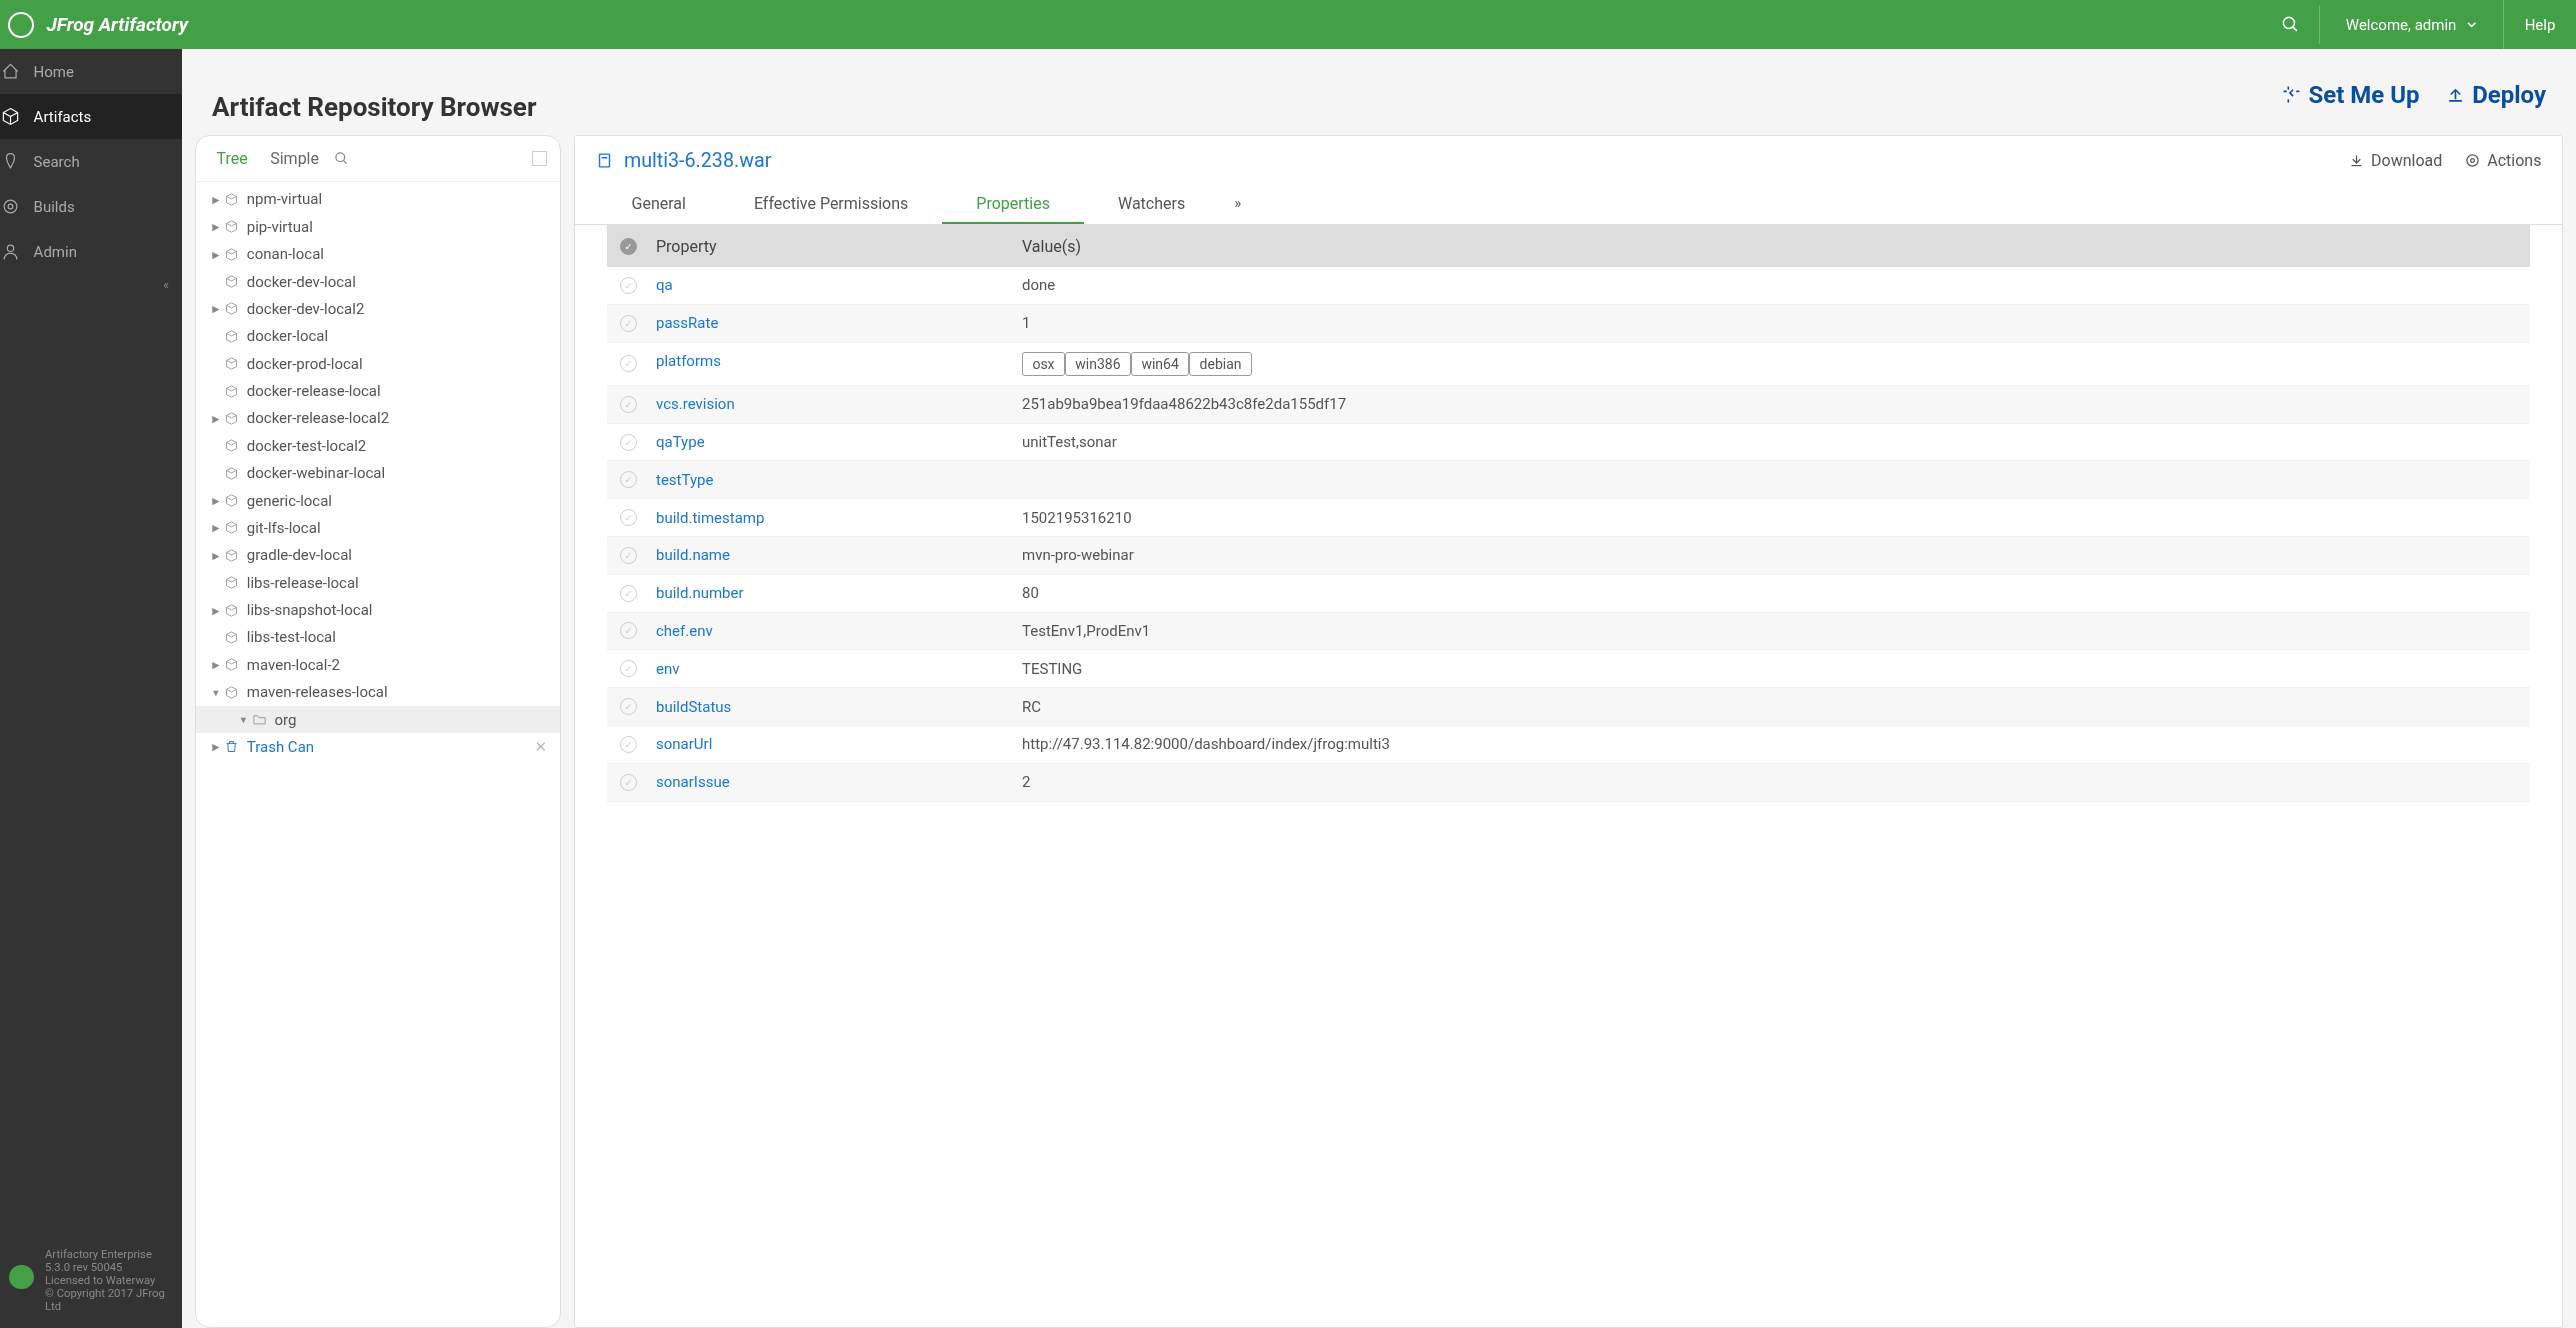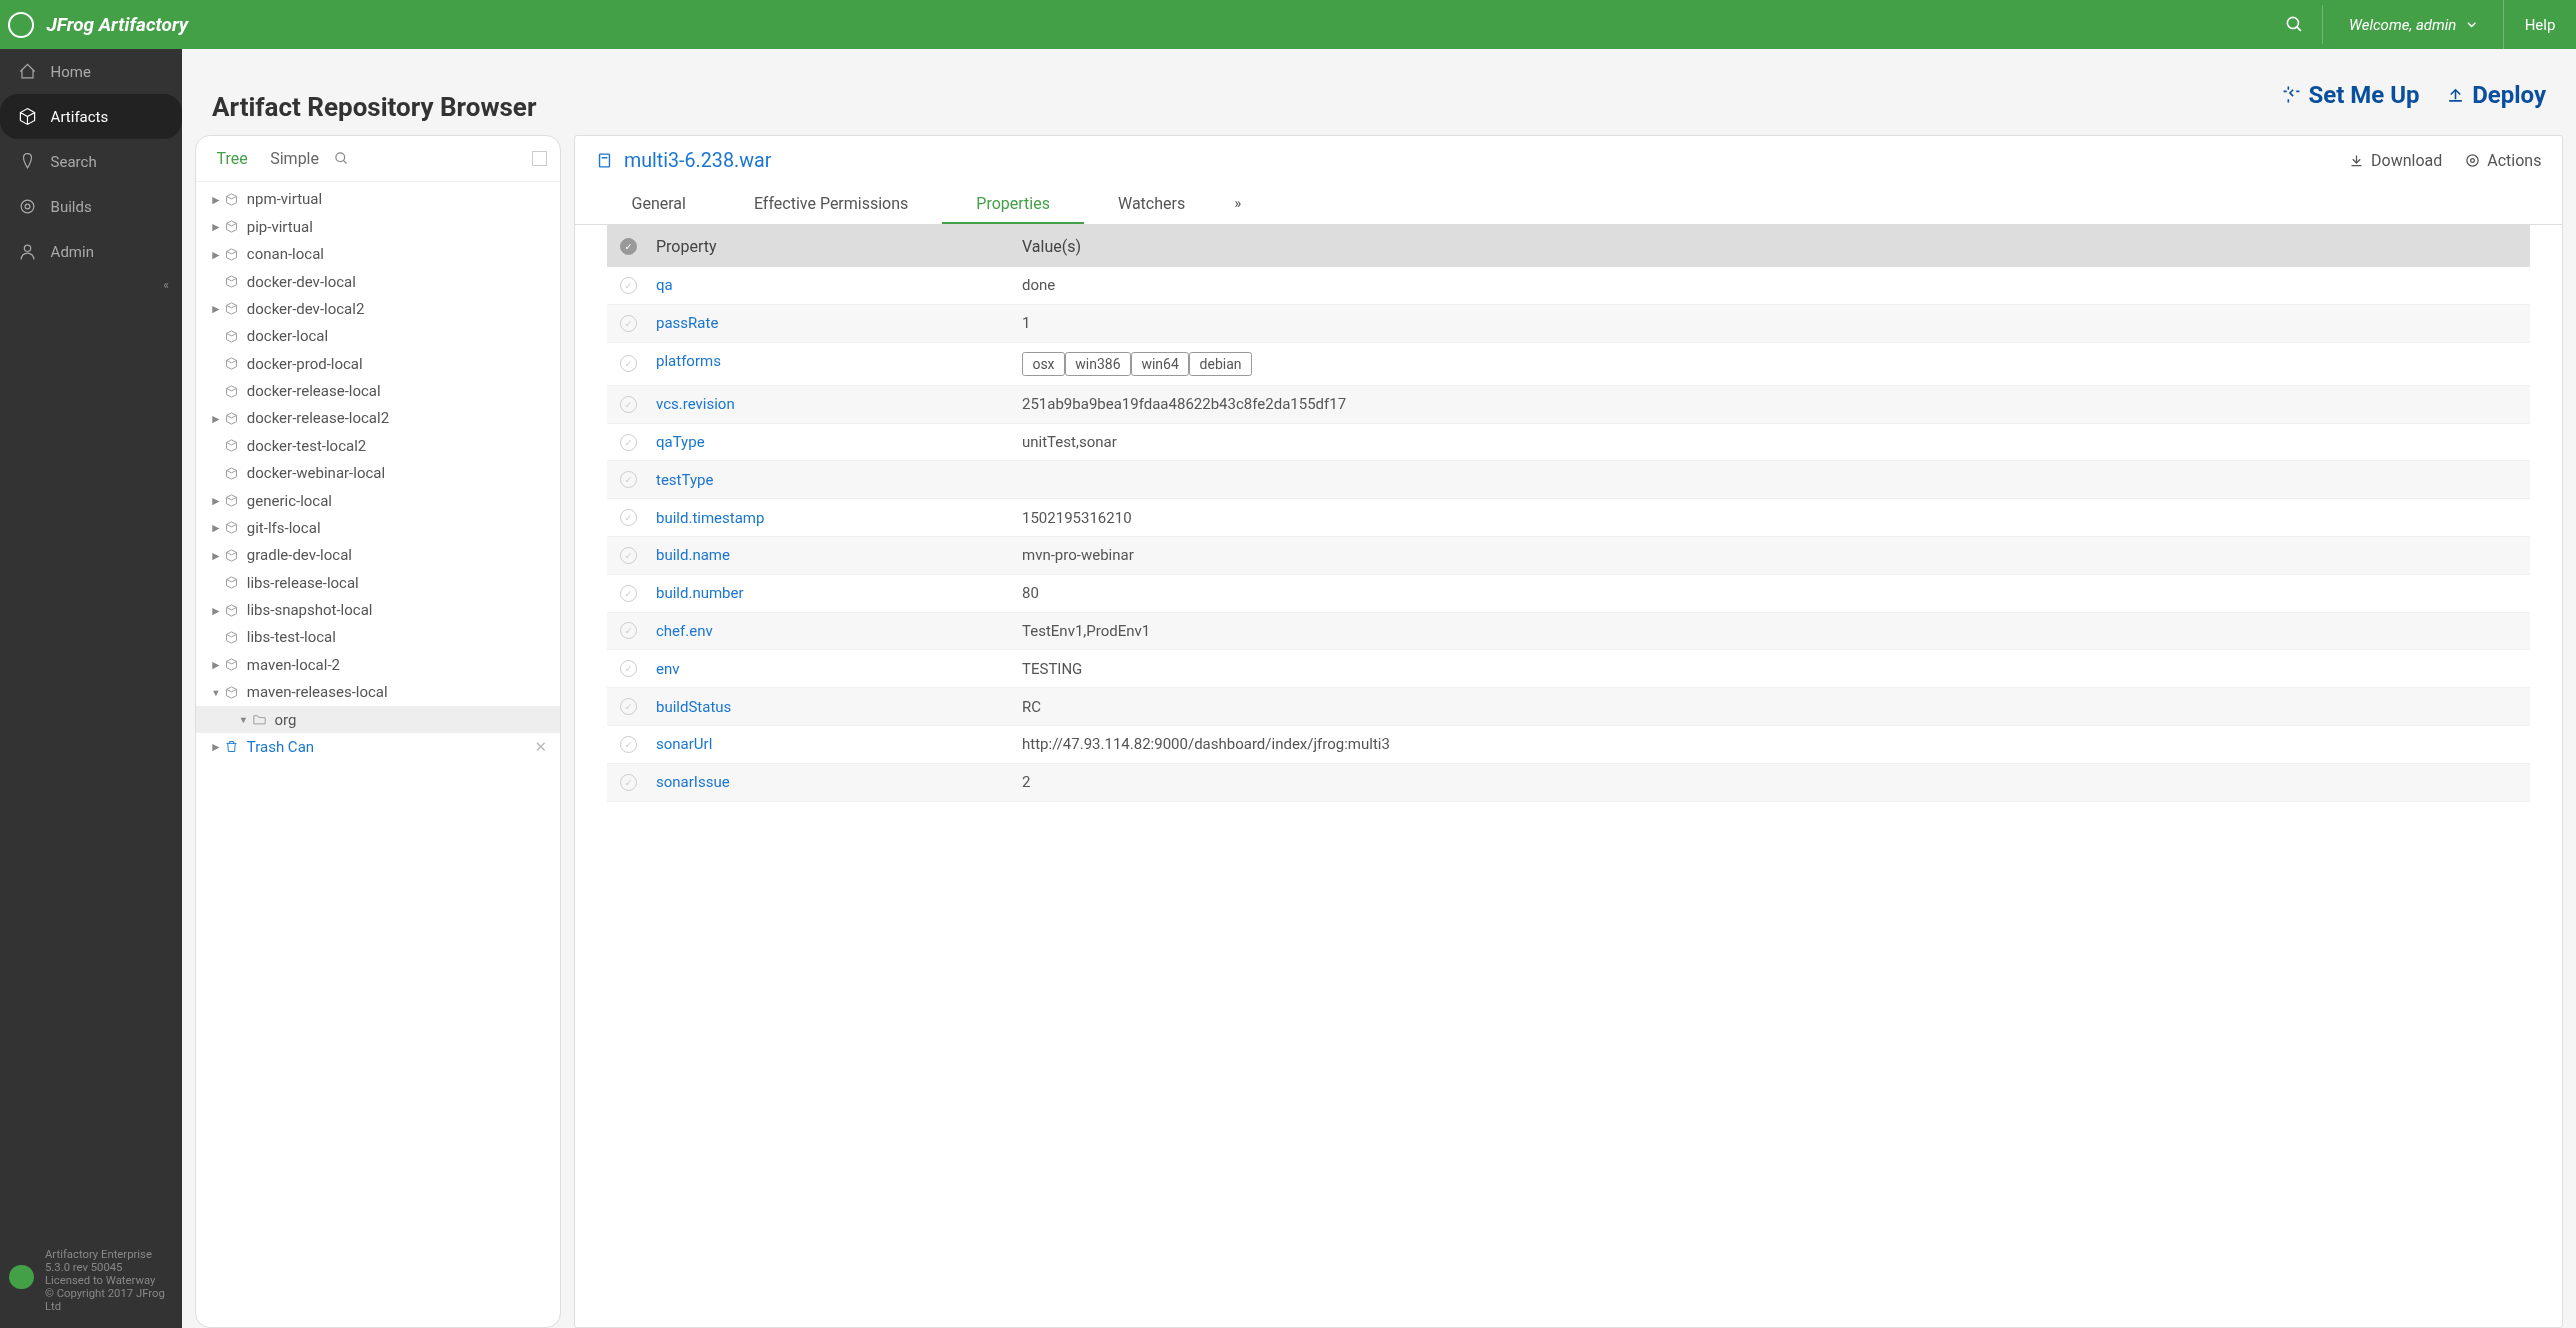--- a/index.html
+++ b/index.html
@@ -3,25 +3,25 @@
 <meta charset="utf-8">
 <style>
 * { margin: 0; padding: 0; box-sizing: border-box; font-family: -apple-system, BlinkMacSystemFont, "Segoe UI", Roboto, sans-serif; }
 body { background: #f5f5f5; overflow: hidden; }
 .header { background: #43a047; height: 49px; display: flex; align-items: center; color: #fff; }
 .logo-area { display: flex; align-items: center; padding: 0 17px 0 7.5px; }
 .logo-circle { width: 26px; height: 26px; border: 2.8px solid #fff; border-radius: 50%; margin-right: 13px; }
 .logo-text { font-size: 19px; font-weight: 700; font-style: italic; }
 .header-spacer { flex: 1; }
 .search-btn { width: 56px; height: 49px; display: flex; align-items: center; justify-content: center; cursor: pointer; }
-.welcome { padding: 0 26px; border-left: 0.9px solid rgba(255,255,255,0.25); height: 39px; display: flex; align-items: center; font-size: 15px; cursor: pointer; font-style: italic; }
+.welcome { padding: 0 26px; border-left: 0.9px solid rgba(255,255,255,0.25); height: 39px; display: flex; align-items: center; font-size: 15px; cursor: pointer; }
 .help { padding: 0 20.6px; border-left: 0.9px solid rgba(255,255,255,0.25); height: 49px; display: flex; align-items: center; font-size: 15px; cursor: pointer; }
 .main { display: flex; height: calc(100vh - 49px); }
 .sidebar { width: 182px; background: #333; color: #aaa; display: flex; flex-direction: column; }
-.sidebar-item { display: flex; align-items: flex-end; padding: 13px 17px; cursor: pointer; font-size: 15px; border-radius: 18px; }
+.sidebar-item { display: flex; align-items: flex-end; padding: 13px 0; cursor: pointer; font-size: 15px; }
 .sidebar-item.active { background: #222; color: #fff; }
 .sidebar-item .icon { width: 20.6px; margin-right: 13px; display: flex; align-items: center; justify-content: center; }
 .sidebar-footer { margin-top: auto; padding: 11.3px 17px 15px 45px; font-size: 11.3px; color: #888; position: relative; }
 .sidebar-collapse { text-align: right; padding: 3.8px 13px; color: #888; font-size: 12.2px; }
 .frog { position: absolute; left: 9.4px; top: 28px; width: 24.4px; height: 24.4px; background: #43a047; border-radius: 50%; }
 .content { flex: 1; padding: 13px 13px 0 13px; overflow: hidden; display: flex; flex-direction: column; }
 .content-header { display: flex; align-items: center; padding: 5.6px 17px 13px 17px; }
 .page-title { font-size: 26px; font-weight: 700; color: #333; margin-top: 24px; }
 .content-actions { margin-left: auto; display: flex; gap: 26px; }
 .action-link { color: #0a4f9e; font-size: 24px; font-weight: 700; display: flex; align-items: center; gap: 7.5px; cursor: pointer; }

